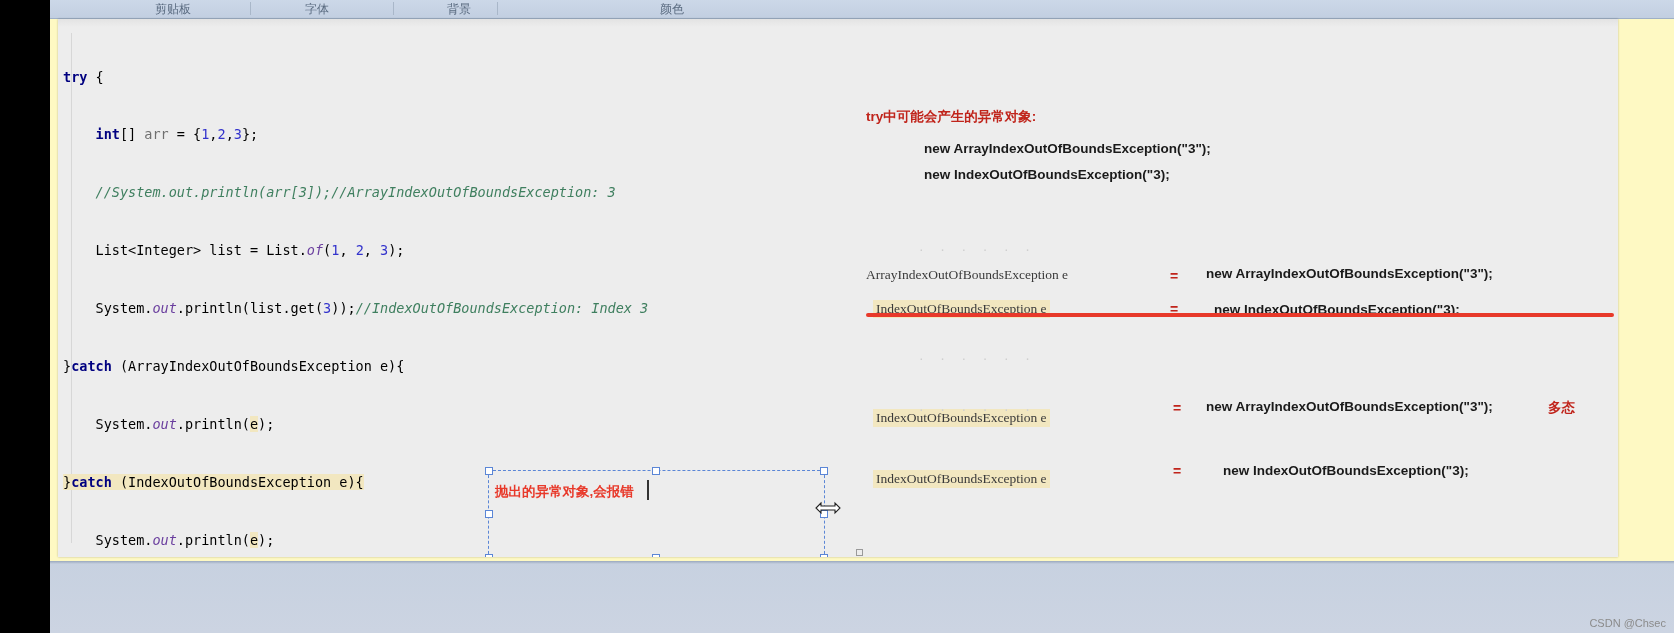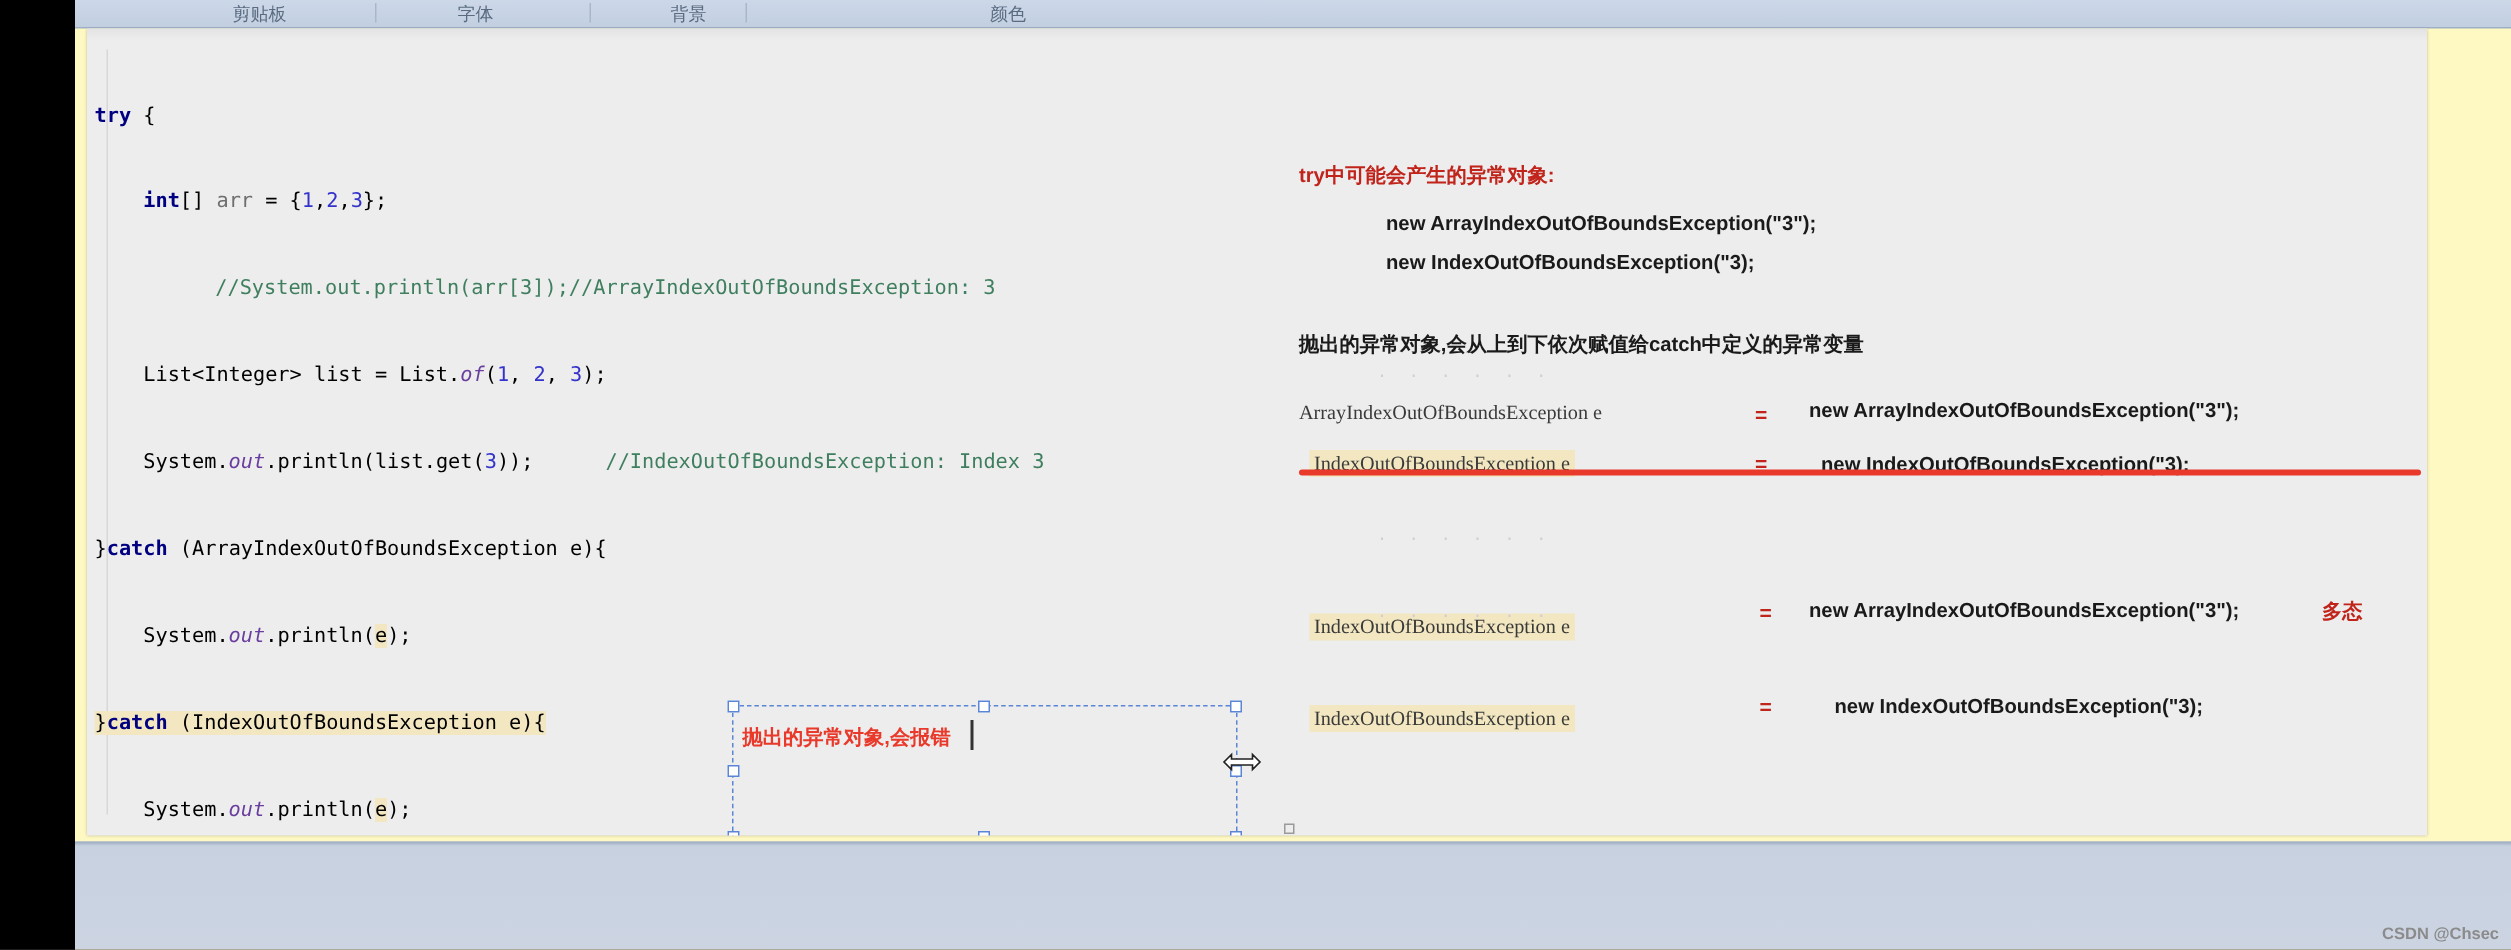--- a/index.html
+++ b/index.html
@@ -25,21 +25,21 @@
         box-shadow:0 0 2px rgba(0,0,0,.25);overflow:hidden;}
   .page-top-fade{position:absolute;left:0;top:0;width:100%;height:8px;
         background:linear-gradient(#e3e3e3,#ededed);}
 
   
   .code{position:absolute;left:5px;top:10px;width:760px;
     font-family:"DejaVu Sans Mono","Liberation Mono",monospace;
     font-size:13.5px;line-height:19.3px;color:#000;white-space:pre;}
   .code .ln{position:relative;height:19.3px;white-space:pre;}
   .kw{color:#000080;font-weight:bold;}
-  .cmt{color:#3f7f5f;margin-left:48px;}
+  .cmt{color:#3f7f5f;font-style:italic;}
   .num{color:#3333cc;}
   .fld{color:#6a3e9e;font-style:italic;}
   .var{color:#6f6f6f;}
   .hl{background:#f2e7c0;}
   .guide{position:absolute;top:0;width:1px;height:100%;background:#d7d7d7;}
 
   
   .ann{position:absolute;margin-top:48px;}
   .ann-red{color:#c0241b;font-weight:bold;font-size:13.5px;}
   .ann-bold{color:#1a1a1a;font-weight:bold;font-size:13.5px;}
@@ -57,21 +57,21 @@
   .tbox-text{position:absolute;color:#e8392a;font-size:13.5px;font-weight:bold;
     white-space:nowrap;font-family:"Liberation Sans",sans-serif;}
   .tcaret{position:absolute;width:1.5px;background:#333;}
   .rz-cursor{position:absolute;width:26px;height:14px;}
 
   
   .statusbar{position:absolute;left:0;bottom:0;width:1624px;height:72px;
     background:linear-gradient(#c7d1e0,#ccd4e2);}
   .sb-edge{position:absolute;left:0;top:0;width:100%;height:3px;
     background:linear-gradient(#9aa8bd,#c7d1e0);}
-  .watermark{position:absolute;right:8px;bottom:4px;color:#8b8b8b;font-size:11px;font-weight:bold;}
+  .watermark{position:absolute;right:8px;bottom:4px;color:#8b8b8b;font-size:11px;}
   .mini-handle{position:absolute;width:5px;height:5px;background:#ededed;border:1px solid #9a9a9a;}
 </style>
 </head>
 <body>
 
 <div class="screen">
 
   <div class="black-left"></div>
 
   <div class="win">
@@ -122,21 +122,20 @@
         
       </div>
 
       <div class="ann ann-red" style="left:808px;top:41px;">try中可能会产生的异常对象:</div>
 
       <div class="ann ann-bold" style="left:866px;top:74px;">new ArrayIndexOutOfBoundsException("3");</div>
 
       <div class="ann ann-bold" style="left:866px;top:100px;">new IndexOutOfBoundsException("3);</div>
 
 
-      <div class="ann ann-bold" style="left:808px;top:154px;">抛出的异常对象,会从上到下依次赋值给catch中定义的异常变量</div>
 
       <div class="ann ann-mono" style="left:808px;top:200px;">ArrayIndexOutOfBoundsException e</div>
       <div class="ann ann-eq" style="left:1112px;top:201px;">=</div>
       <div class="ann ann-bold" style="left:1148px;top:199px;">new ArrayIndexOutOfBoundsException("3");</div>
 
       <div class="ghost" style="left:860px;top:222px;width:190px;height:12px;overflow:hidden;">. . . . . .</div>
       <div class="ann ann-mono hl-y" style="left:815px;top:233px;">IndexOutOfBoundsException e</div>
       <div class="ann ann-eq" style="left:1112px;top:234px;">=</div>
       <div class="ann ann-bold" style="left:1156px;top:235px;">new IndexOutOfBoundsException("3);</div>
 

